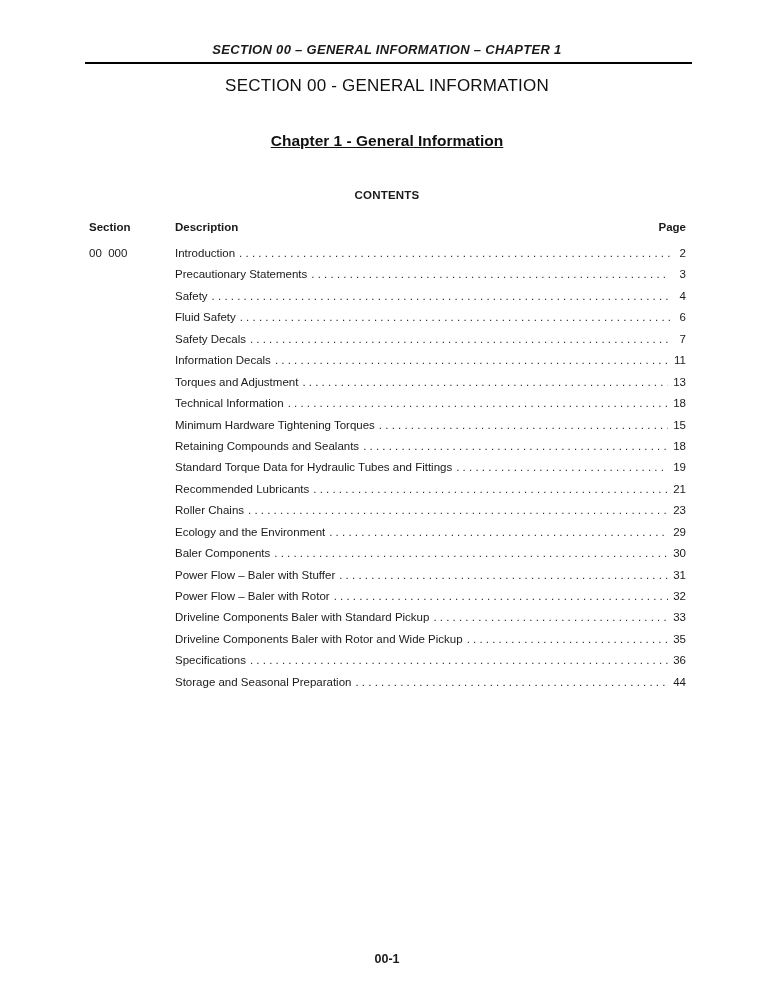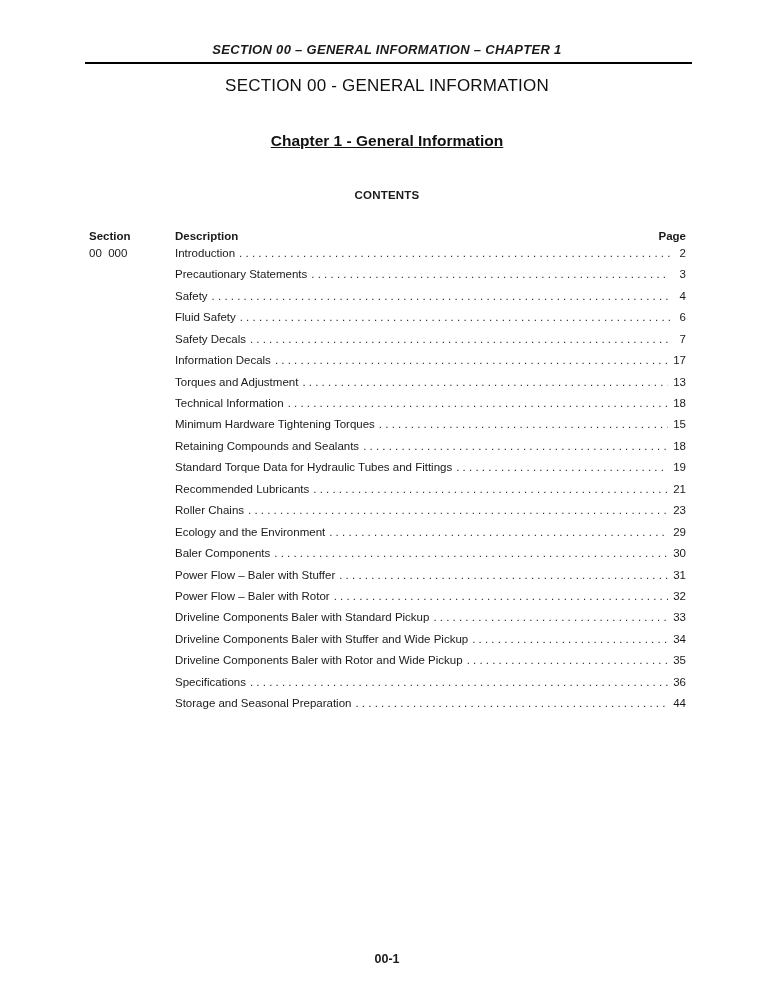--- a/index.html
+++ b/index.html
@@ -52,21 +52,21 @@
   }
 
   .toc {
     position: absolute;
     top: 220px;
     left: 85px;
     width: 601px;
   }
   .toc-row {
     display: flex;
-    align-items: flex-end;
+    align-items: flex-start;
     height: 21.45px;
     line-height: 21.45px;
     font-size: 11.5px;
   }
   .toc-header-row {
     height: 23px;
     line-height: 14px;
     font-weight: 700;
   }
   .col-section {
@@ -149,21 +149,21 @@
       <div class="toc-row">
     <span class="col-section"></span>
     <span class="col-description">Safety Decals</span>
     <span class="leader"></span>
     <span class="col-page">7</span>
   </div>
       <div class="toc-row">
     <span class="col-section"></span>
     <span class="col-description">Information Decals</span>
     <span class="leader"></span>
-    <span class="col-page">17</span>
+    <span class="col-page">11</span>
   </div>
       <div class="toc-row">
     <span class="col-section"></span>
     <span class="col-description">Torques and Adjustment</span>
     <span class="leader"></span>
     <span class="col-page">13</span>
   </div>
       <div class="toc-row">
     <span class="col-section"></span>
     <span class="col-description">Technical Information</span>
@@ -222,26 +222,20 @@
     <span class="col-section"></span>
     <span class="col-description">Power Flow – Baler with Rotor</span>
     <span class="leader"></span>
     <span class="col-page">32</span>
   </div>
       <div class="toc-row">
     <span class="col-section"></span>
     <span class="col-description">Driveline Components Baler with Standard Pickup</span>
     <span class="leader"></span>
     <span class="col-page">33</span>
-  </div>
-      <div class="toc-row">
-    <span class="col-section"></span>
-    <span class="col-description">Driveline Components Baler with Stuffer and Wide Pickup</span>
-    <span class="leader"></span>
-    <span class="col-page">34</span>
   </div>
       <div class="toc-row">
     <span class="col-section"></span>
     <span class="col-description">Driveline Components Baler with Rotor and Wide Pickup</span>
     <span class="leader"></span>
     <span class="col-page">35</span>
   </div>
       <div class="toc-row">
     <span class="col-section"></span>
     <span class="col-description">Specifications</span>

